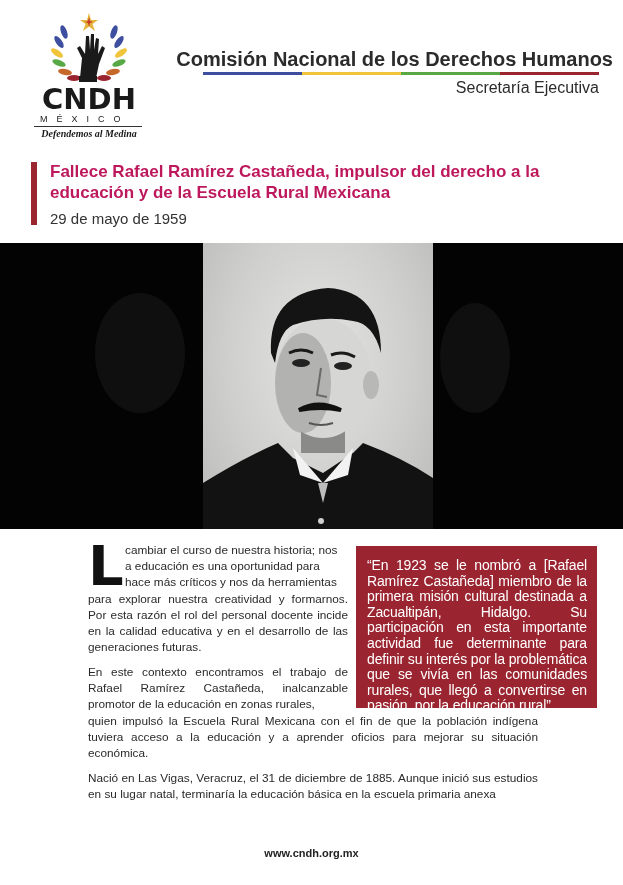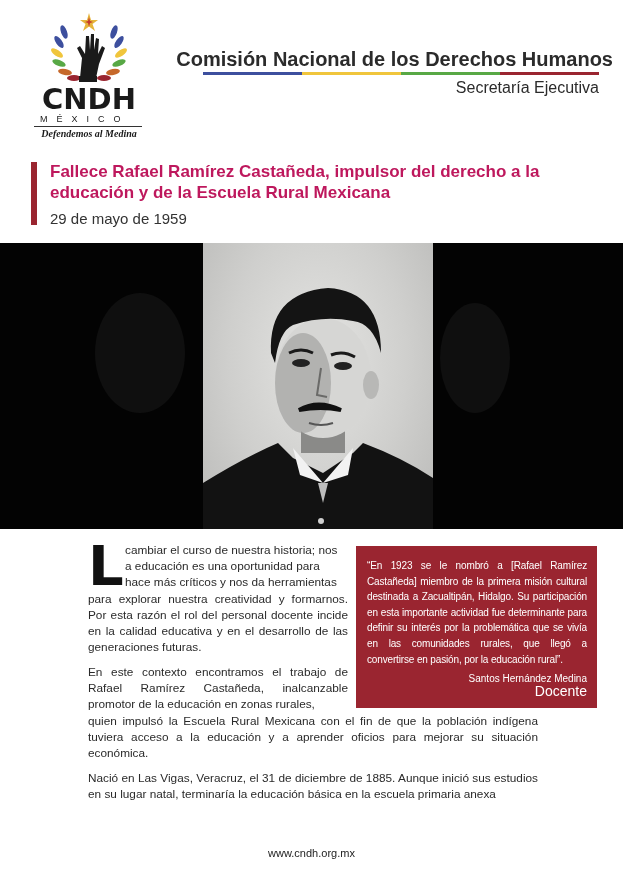--- a/index.html
+++ b/index.html
@@ -71,29 +71,29 @@
     #para2 { left: 88px; top: 664px; width: 450px; }
     #para2 .narrow { display: block; width: 260px; }
     #para3 { left: 88px; top: 770px; width: 450px; }
 
     
     #quote-box {
       left: 356px; top: 546px; width: 241px; height: 162px; background: #9a2530;
       box-sizing: border-box; padding: 12px 10px 8px 11px; color: #fff;
     }
     #quote-text {
-      font-size: 10px; line-height: 15.6px; text-align: justify; letter-spacing: -0.15px;
+      font-size: 14px; line-height: 15.6px; text-align: justify; letter-spacing: -0.15px;
     }
     #quote-author { text-align: right; font-size: 10px; margin-top: 5px; line-height: 13px; }
     #quote-role { text-align: right; font-size: 14px; line-height: 13px; }
 
     
     #footer-url {
       left: 0; top: 847px; width: 623px; text-align: center; font-size: 11px;
-      font-weight: normal; color: #222;
+      font-weight: bold; color: #222;
     }
   </style>
 </head>
 <body>
 
 <div id="logo" class="abs">
   <div id="logo-emblem" class="abs">
     <svg viewBox="0 0 90 76" width="90" height="76">
 
       <polygon points="45,1 47,8 54,8 48.5,12 51,19 45,14.5 39,19 41.5,12 36,8 43,8" fill="#e6b43a"></polygon>

